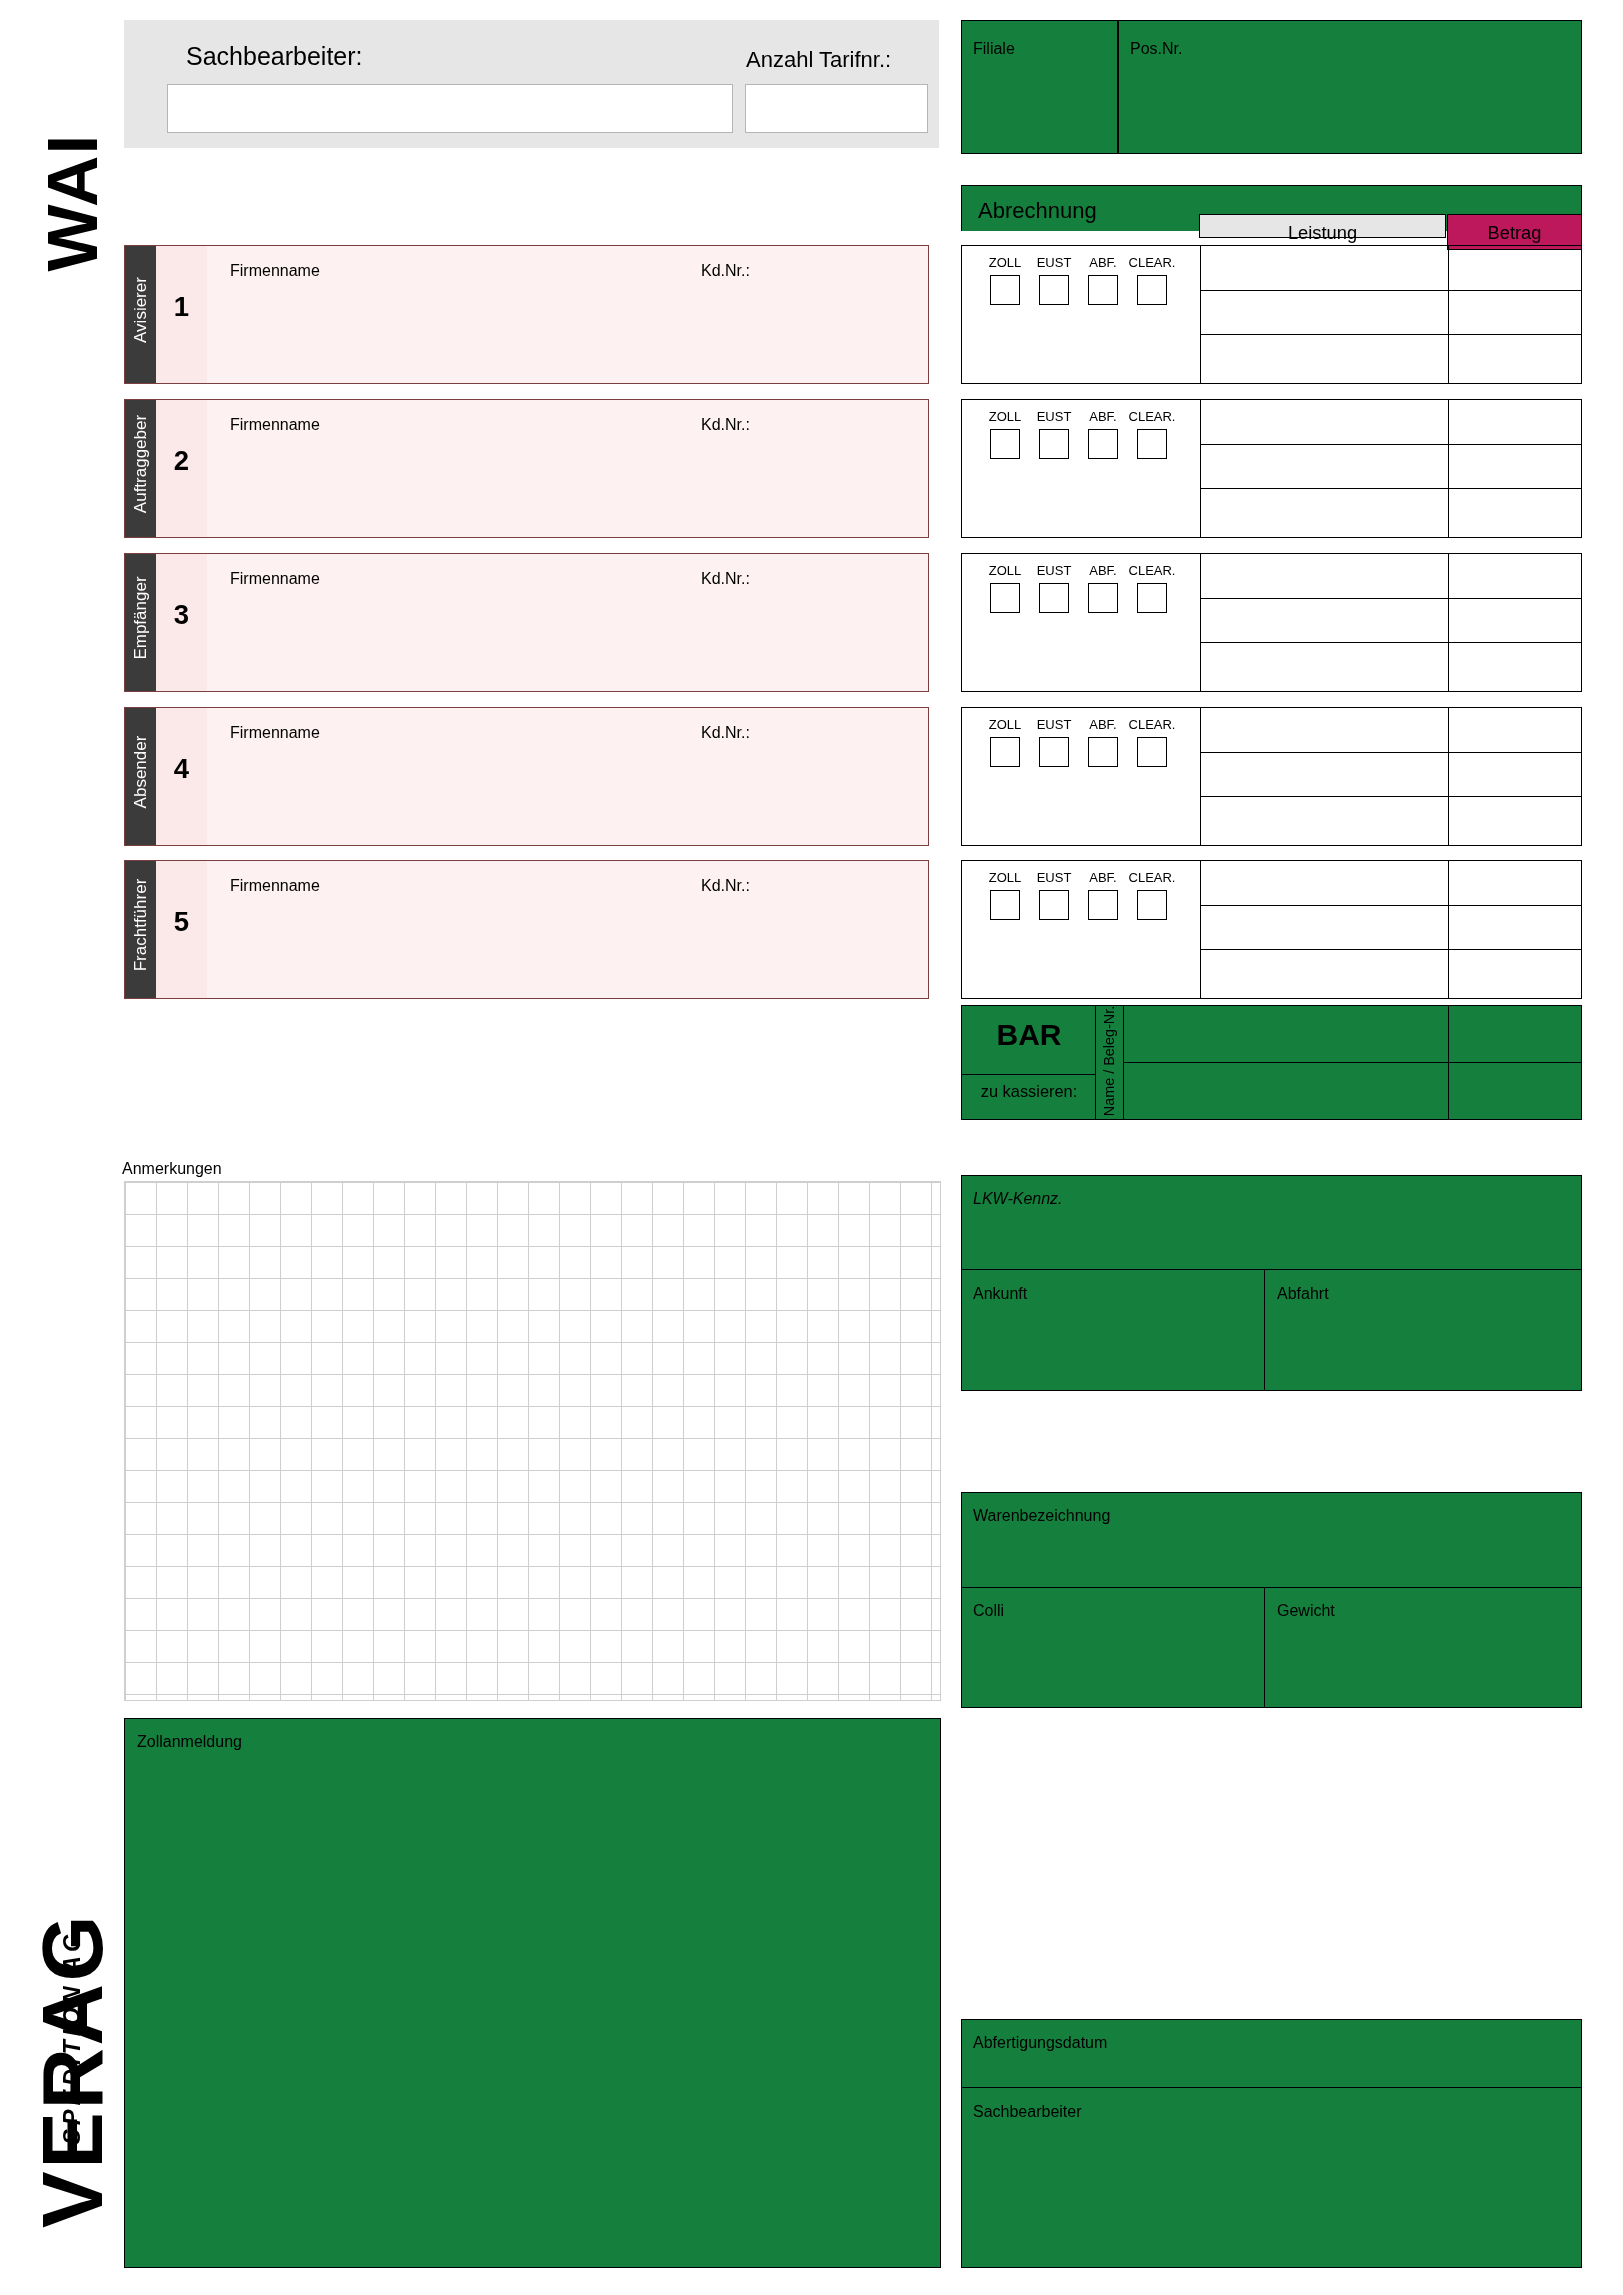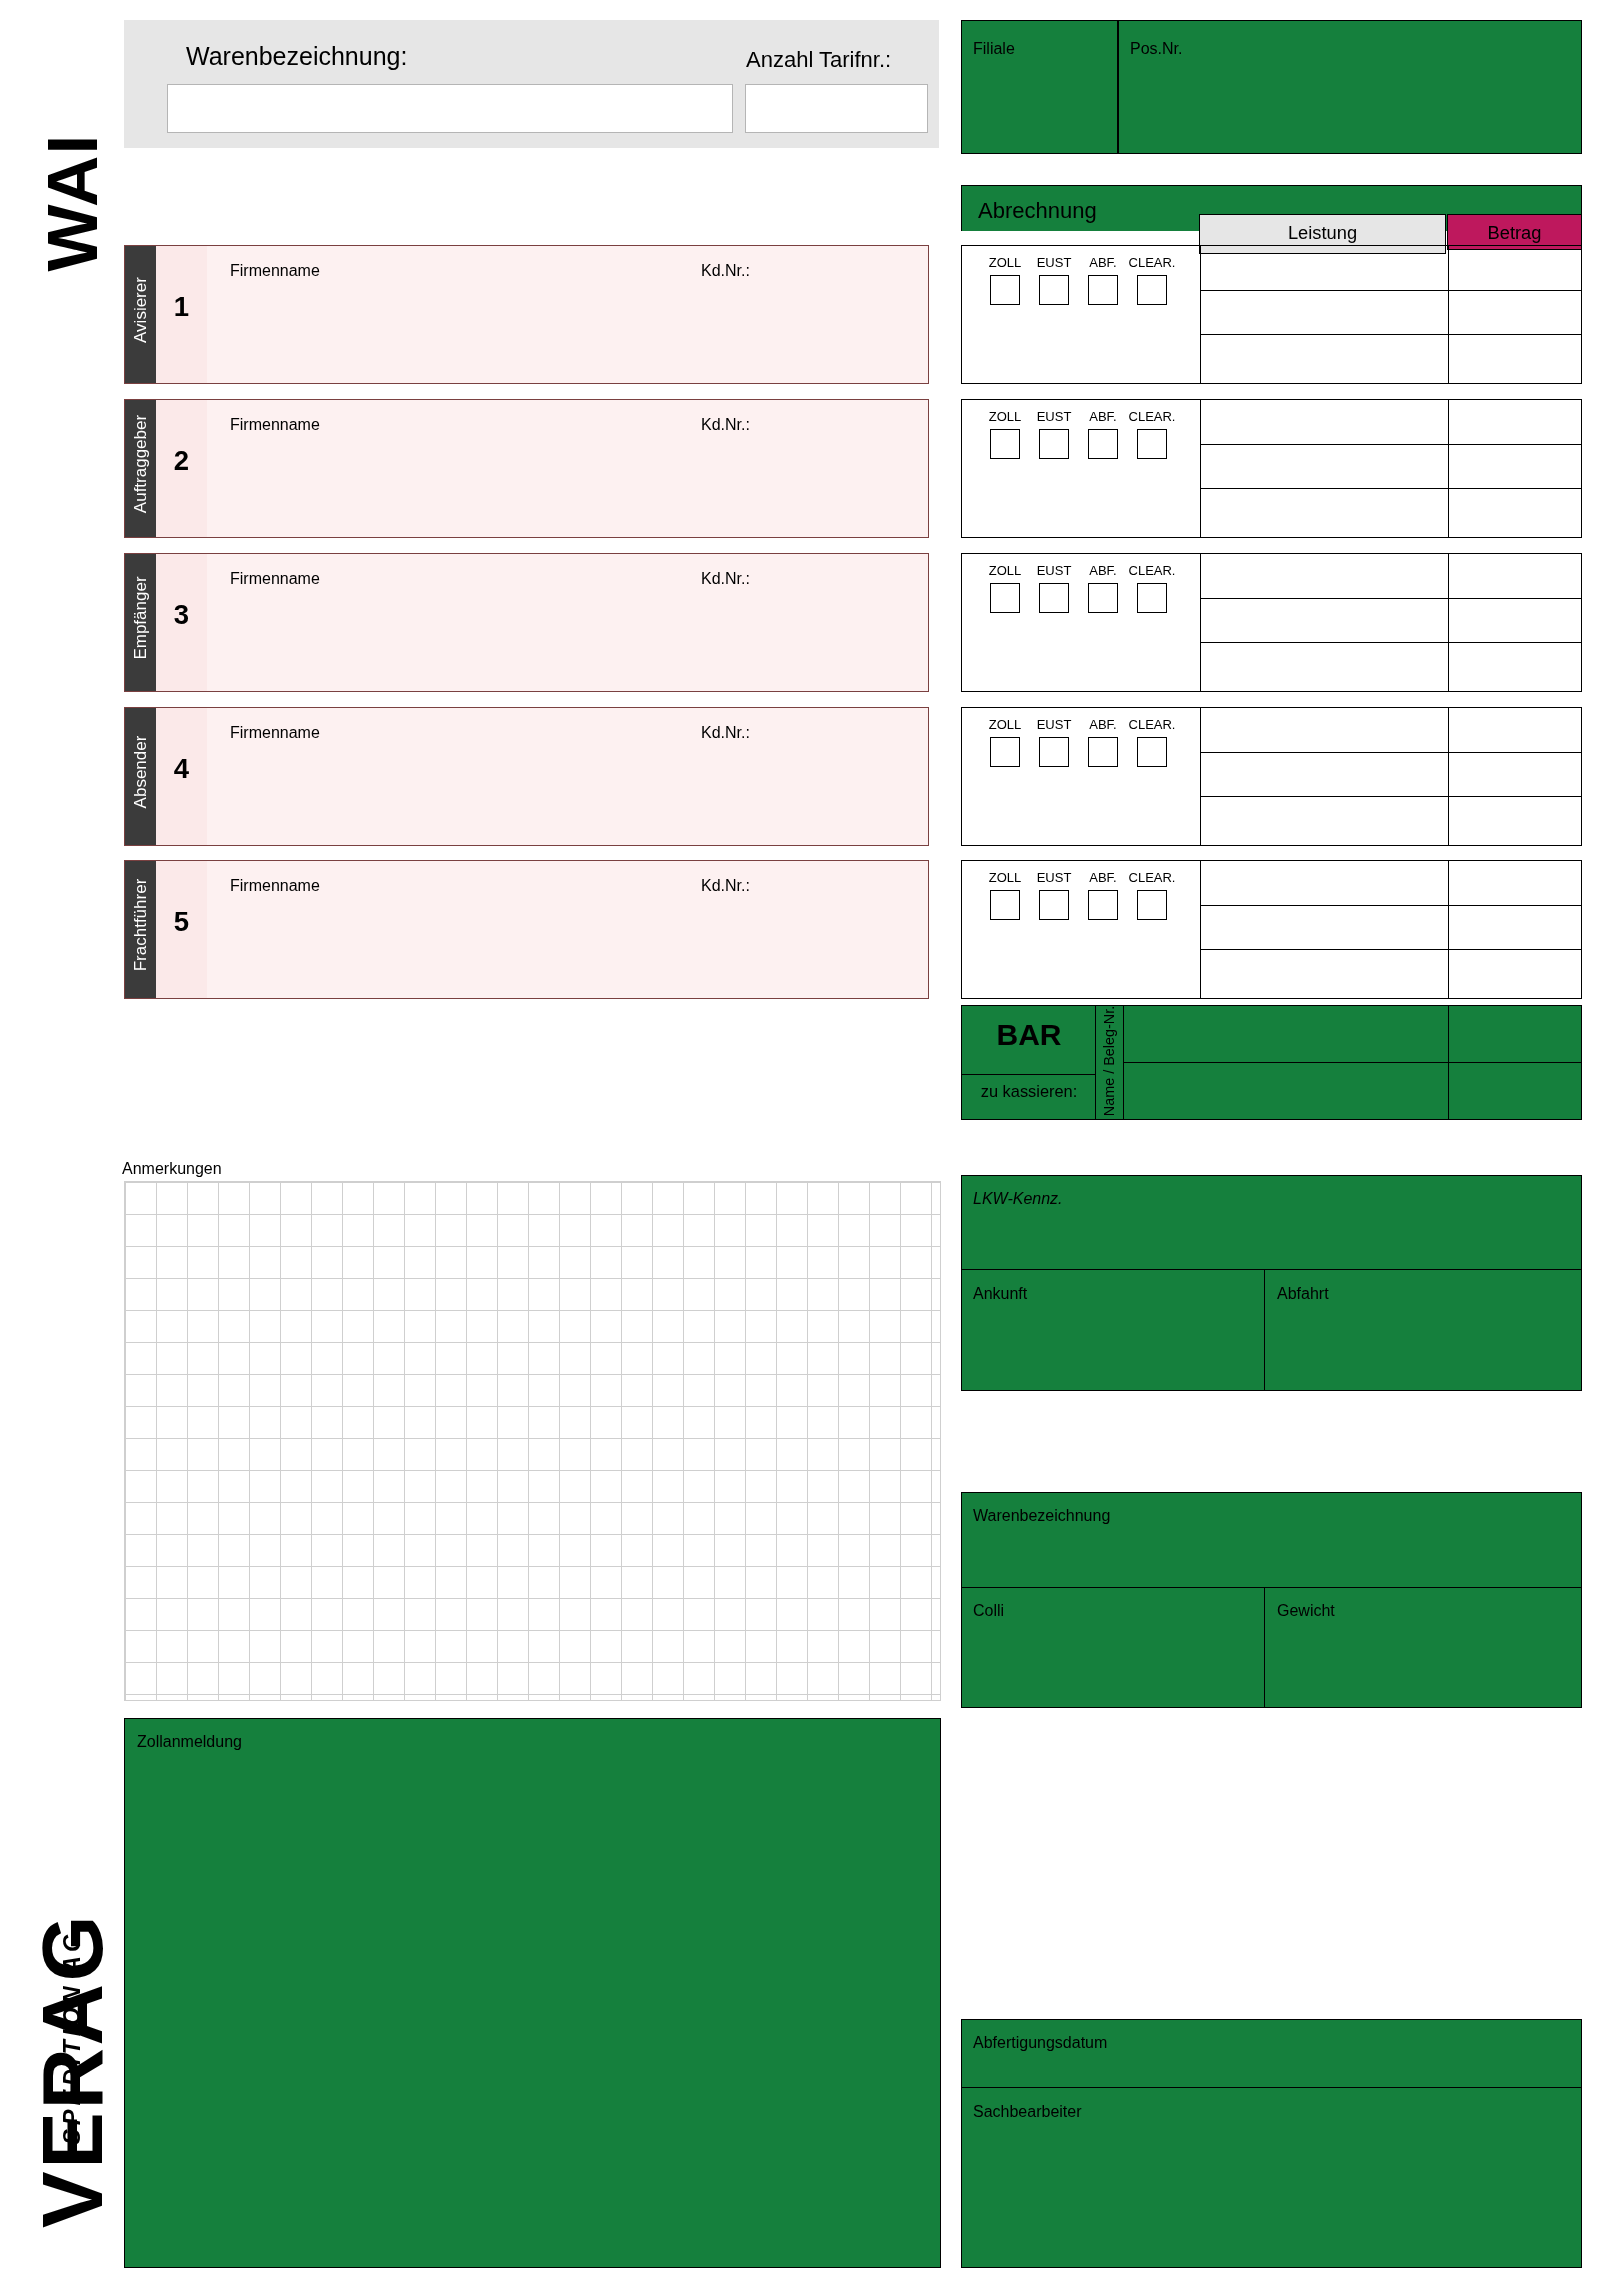--- a/index.html
+++ b/index.html
@@ -123,21 +123,21 @@
   
   #abrechnung-head {
     left: 961px; top: 185px; width: 621px; height: 46px;
     border: 1.3px solid #000; border-bottom: none;
   }
   #abrechnung-title {
     left: 978px; top: 200px; font-size: 22px;
   }
   #leistung-head {
     position: absolute;
-    left: 1199px; top: 214px; width: 247px; height: 40px;
+    left: 1199px; top: 214px; width: 247px; height: 24px;
     background: #e6e6e6;
     border: 0.7px solid #000;
     box-sizing: border-box;
   }
   #betrag-head {
     position: absolute;
     left: 1447px; top: 214px; width: 135px; height: 36px;
     background: #be185d;
     border: 0.7px solid #000;
     box-sizing: border-box;
@@ -329,21 +329,21 @@
 
   <div class="brand-wai">
     <span>WAI</span>
   </div>
   <div class="brand-verag">
     <span class="big">VERAG</span>
     <span class="small">SPEDITION AG</span>
   </div>
 
   <div class="box" id="abfertigungsart-box"></div>
-  <div class="lbl" id="abfertigungsart-label">Warenbezeichnung:</div>
+  <div class="lbl" id="abfertigungsart-label">Sachbearbeiter:</div>
   <div id="abfertigungsart-input"></div>
   <div class="lbl" id="anzahl-label">Anzahl Tarifnr.:</div>
   <div id="anzahl-input"></div>
 
   <div class="box" id="filiale-box"></div>
   <div class="lbl" id="filiale-label">Filiale</div>
   <div class="box" id="posnr-box"></div>
   <div class="lbl" id="posnr-label">Pos.Nr.</div>
 
   <div class="box" id="abrechnung-head"></div>

